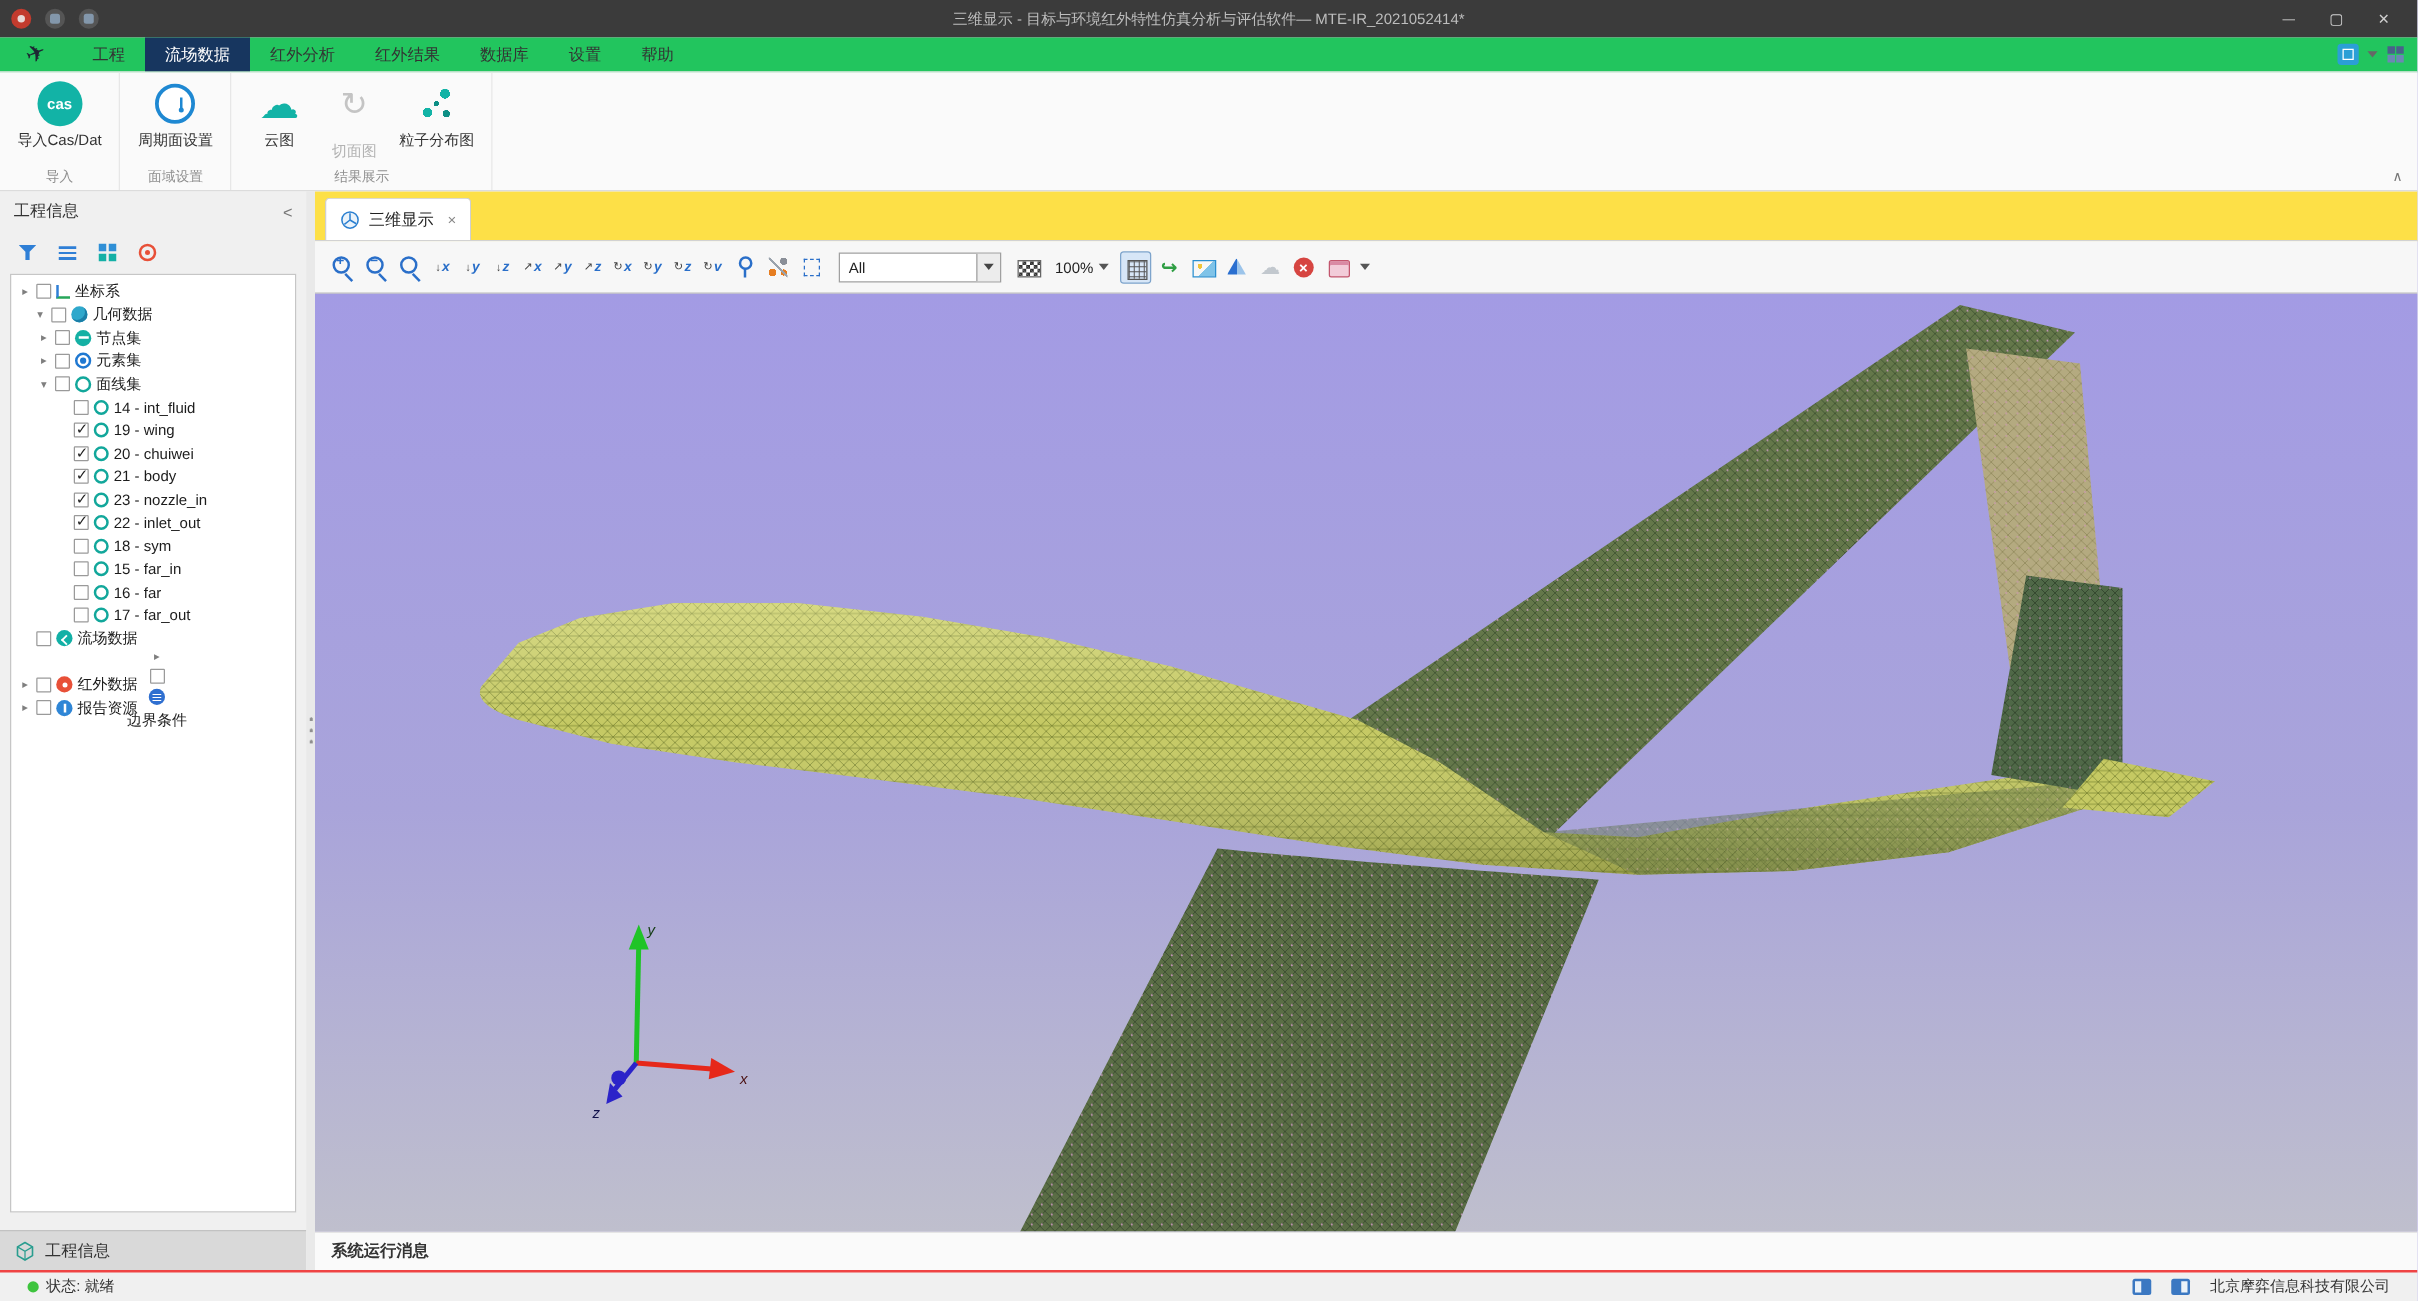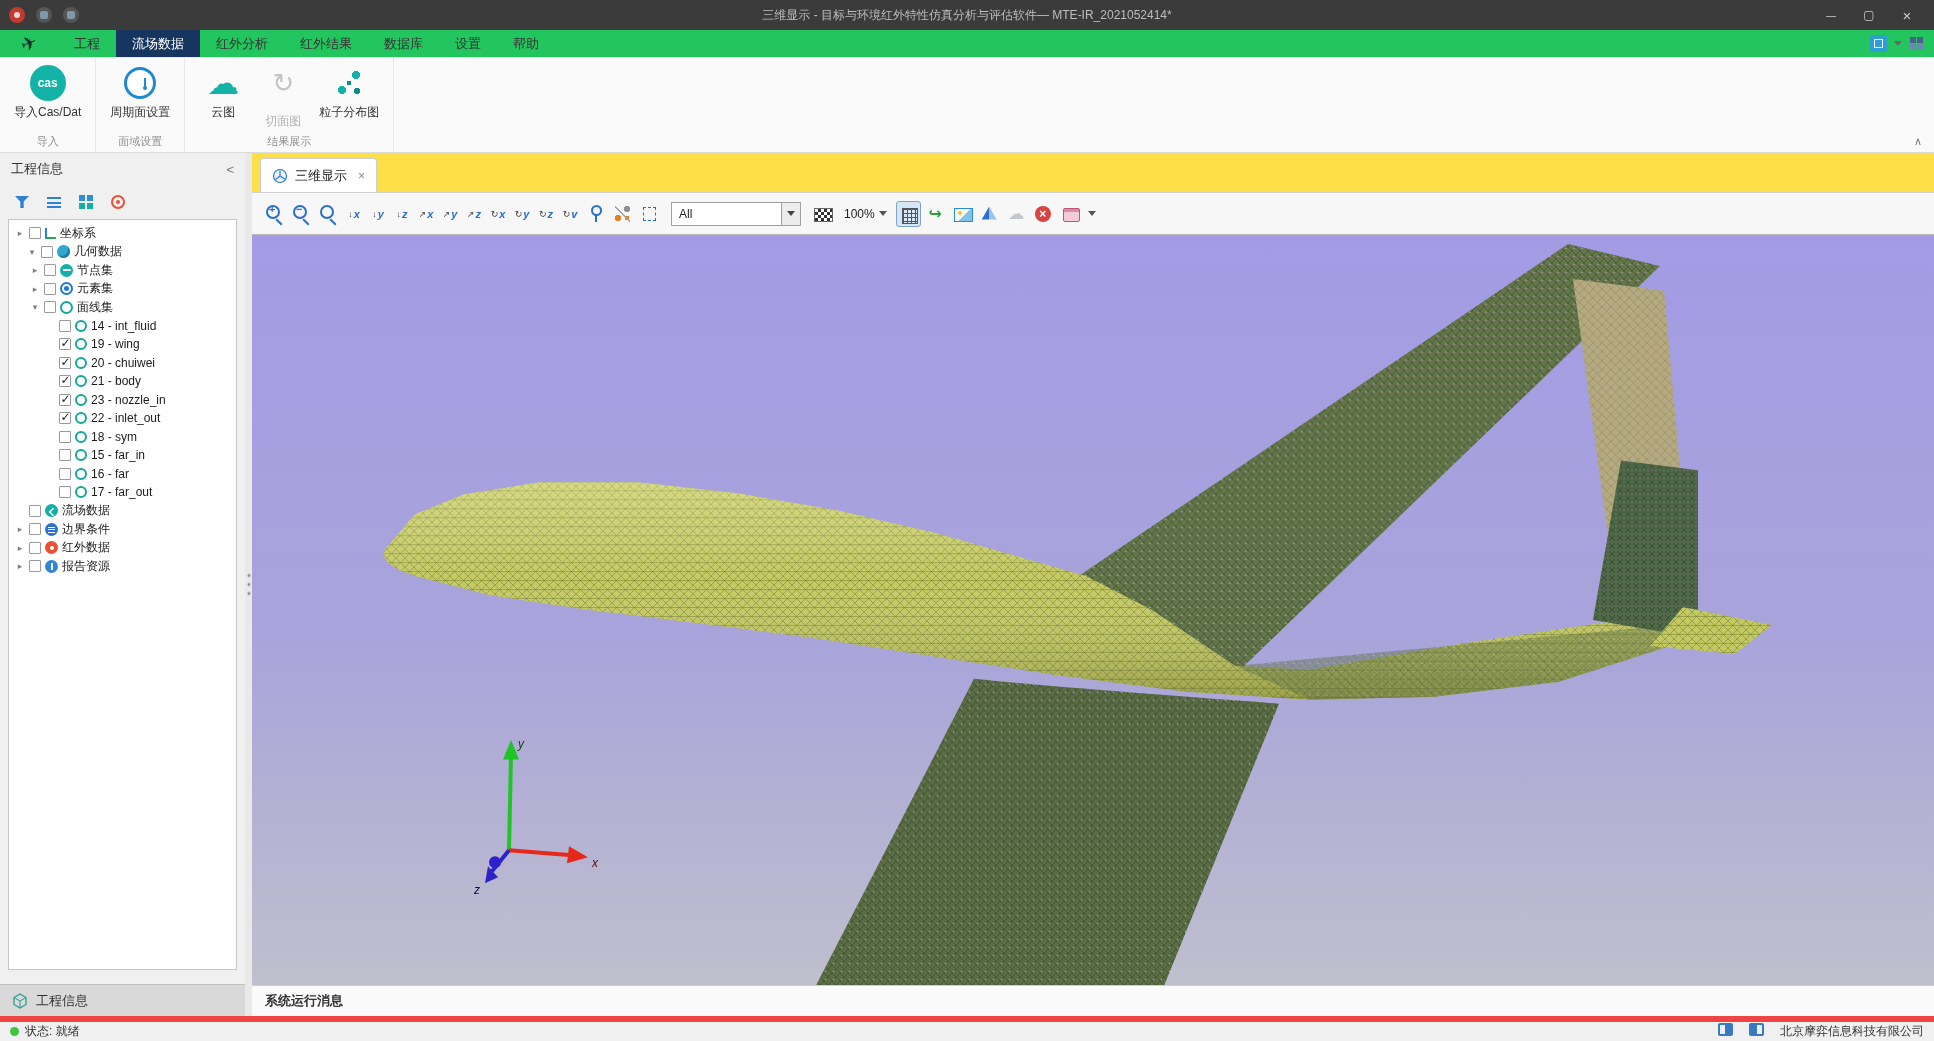--- a/index.html
+++ b/index.html
@@ -161,23 +161,23 @@
   .zoomdd{display:flex;align-items:center;gap:4px;font-size:12px;color:#222;padding:0 6px;cursor:pointer;}
   .dd-caret{width:0;height:0;border-left:4px solid transparent;border-right:4px solid transparent;border-top:5px solid #555;}
 
   
   .viewport{flex:1;min-height:0;position:relative;background:#aaa2dd;}
   .viewport svg{display:block;width:100%;height:100%;}
 
   .msgbar{flex:0 0 31px;background:#fafafa;border-top:1px solid #cfcfcf;display:flex;align-items:center;padding:0 13px;font-size:13px;color:#333;font-weight:bold;}
 
   
-  .statusbar{flex:0 0 25px;background:#f0f0f0;border-top:6px solid #ef4444;display:flex;align-items:center;padding:0 10px;font-size:12px;color:#333;}
+  .statusbar{flex:0 0 25px;background:#f0f0f0;border-top:2px solid #ef4444;display:flex;align-items:center;padding:0 22px;font-size:12px;color:#333;}
   .sb-dot{width:9px;height:9px;border-radius:50%;background:#3ec43e;margin-right:6px;}
-  .sb-right{margin-left:auto;display:flex;gap:16px;}
+  .sb-right{margin-left:auto;display:flex;align-items:center;gap:16px;}
   .sb-ico{width:15px;height:13px;border-radius:2px;background:#3b78c2;position:relative;cursor:pointer;}
   .sb-ico::before{content:"";position:absolute;left:2px;top:2px;width:5px;height:9px;background:#fff;opacity:.9;}
   .sb-ico.alt::before{left:8px;}
   .sb-company{color:#333;}
 </style>
 </head>
 <body>
 
 <div class="app">
 
@@ -357,21 +357,21 @@
             <span class="cb"></span>
             <span class="tico surface-icon"></span>
             <span class="tlabel">17 - far_out</span>
           </div>
           <div class="trow" style="padding-left: 6px;">
             <span class="exp n"></span>
             <span class="cb"></span>
             <span class="tico flow-data-icon"></span>
             <span class="tlabel">流场数据</span>
           </div>
-          <div class="trow" style="padding-left: 6px;">
+          <div class="trow" style="padding-left: 6px; flex-direction: column;">
             <span class="exp c"></span>
             <span class="cb"></span>
             <span class="tico boundary-icon"></span>
             <span class="tlabel">边界条件</span>
           </div>
           <div class="trow" style="padding-left: 6px;">
             <span class="exp c"></span>
             <span class="cb"></span>
             <span class="tico infrared-icon"></span>
             <span class="tlabel">红外数据</span>

